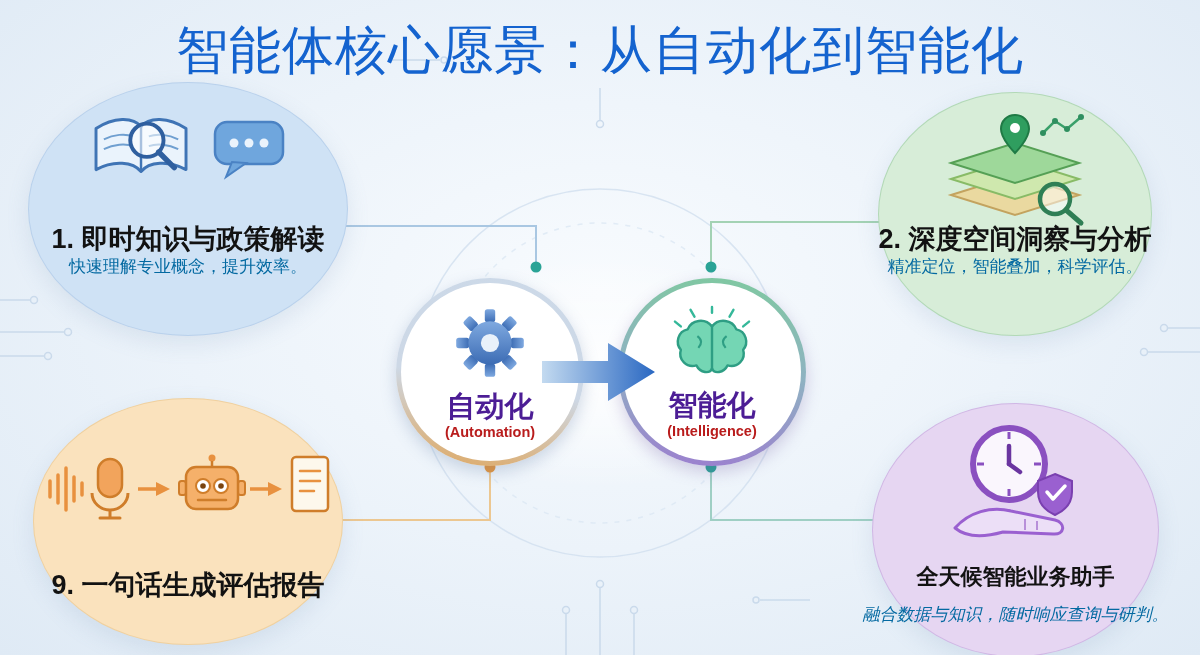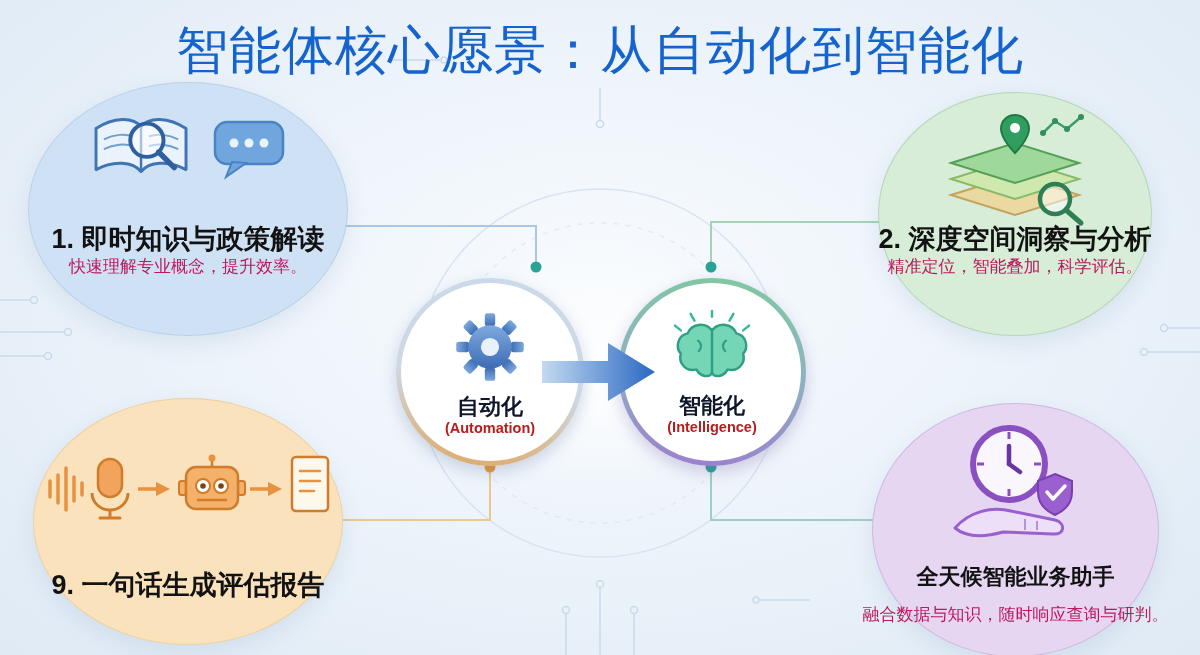--- a/index.html
+++ b/index.html
@@ -19,35 +19,35 @@
   .bubble-bl{left:33px;top:398px;width:308px;height:245px;border:1px solid rgba(220,170,90,.3);}
   .bubble-br{left:872px;top:403px;width:285px;height:252px;border:1.5px solid rgba(160,110,200,.3);}
   .icon-row{position:absolute;left:0;width:100%;display:flex;justify-content:center;align-items:flex-start;}
   .bubble-tl .icon-row{top:24px;gap:16px;}
   .bubble-tr .icon-row{top:18px;}
   .bubble-bl .icon-row{top:52px;}
   .bubble-br .icon-row{top:12px;}
   .heading{position:absolute;left:50%;transform:translateX(-50%);white-space:nowrap;
     font-weight:bold;font-size:27px;color:#121212;}
   .subtitle{position:absolute;left:50%;transform:translateX(-50%);white-space:nowrap;
-    font-size:17px;color:#be185d;}
+    font-size:17px;color:#0369a1;}
   .bubble-tl .heading{top:138px;}  .bubble-tl .subtitle{top:172px;}
   .bubble-tr .heading{top:128px;}  .bubble-tr .subtitle{top:162px;}
   .bubble-bl .heading{top:168px;}  .bubble-bl .subtitle{top:207px;}
-  .bubble-br .heading{top:158px;font-size:22px;}  .bubble-br .subtitle{top:199px;}
+  .bubble-br .heading{top:158px;font-size:22px;}  .bubble-br .subtitle{top:199px;font-style:italic;}
   .hub{position:absolute;width:188px;height:188px;border-radius:50%;padding:5px;box-sizing:border-box;}
   .hub-left{left:396px;top:278px;
     background:linear-gradient(190deg,#ccd9e8 0%,#cdd8e6 55%,#dfa75f 100%);
     box-shadow:0 6px 16px rgba(90,120,160,.28);}
   .hub-right{left:618px;top:278px;
     background:linear-gradient(185deg,#7fc9a0 0%,#8fb2c2 50%,#9c7ecf 100%);
     box-shadow:0 6px 16px rgba(110,90,160,.28);}
   .hub-inner{width:100%;height:100%;border-radius:50%;background:#ffffff;
     display:flex;flex-direction:column;align-items:center;justify-content:center;}
-  .hub-label{font-size:22px;font-weight:bold;color:#0f172a;margin-top:8px;line-height:1.15;}
+  .hub-label{font-size:29px;font-weight:bold;color:#4c1d95;margin-top:8px;line-height:1.15;}
   .hub-sublabel{font-size:14.5px;font-weight:bold;color:#b91c1c;}
   .glow{position:absolute;left:380px;top:255px;width:440px;height:235px;border-radius:50%;
     background:radial-gradient(ellipse,rgba(255,255,255,.95) 0%,rgba(255,255,255,0) 70%);}
   .arrow-svg{position:absolute;left:542px;top:334px;}
 </style>
 </head>
 <body>
 
 <div class="stage">
 

